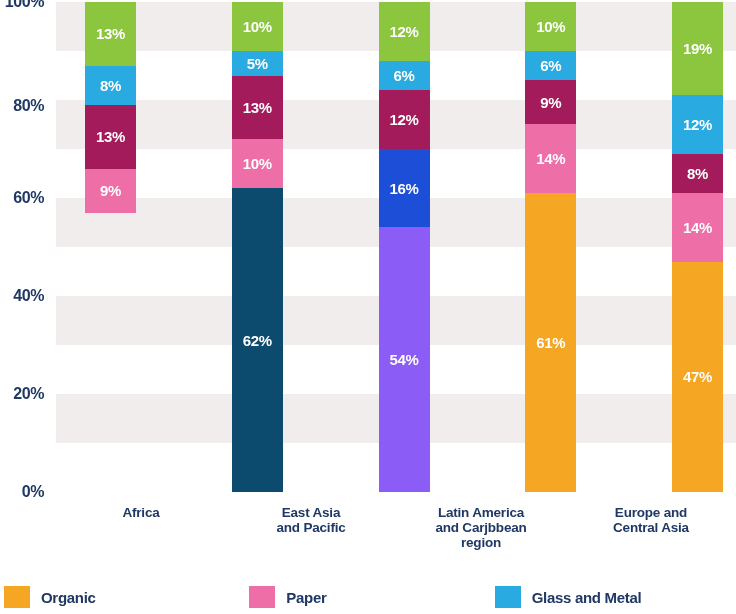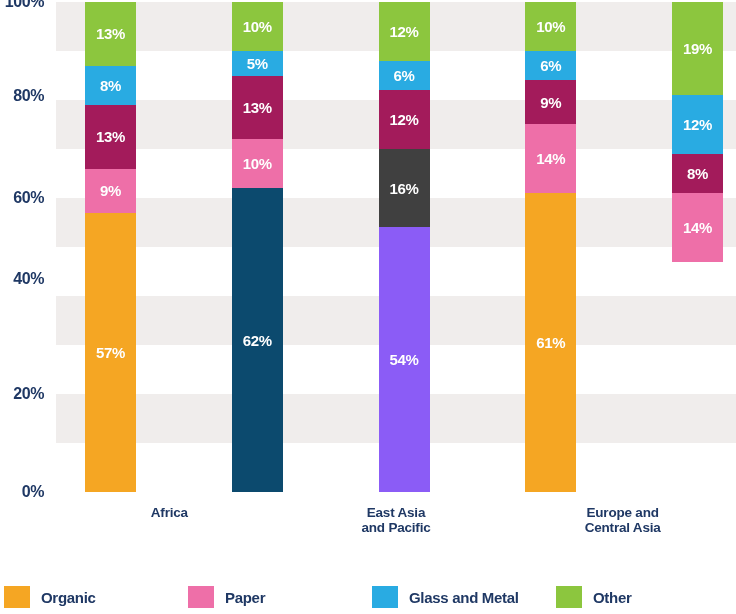--- a/index.html
+++ b/index.html
@@ -158,23 +158,23 @@
     white-space: nowrap;
   }
 </style>
 </head>
 <body>
 
 <div id="chart-root">
 
   <div id="y-axis">
       <div class="y-tick" style="top: 2px;">100%</div>
-      <div class="y-tick" style="top: 96px; text-align: right;">80%</div>
+      <div class="y-tick" style="top: 106px; text-align: right;">80%</div>
       <div class="y-tick" style="top: 198px;">60%</div>
-      <div class="y-tick" style="top: 279px; text-align: center;">40%</div>
+      <div class="y-tick" style="top: 296px; text-align: center;">40%</div>
       <div class="y-tick" style="top: 394px;">20%</div>
       <div class="y-tick" style="top: 492px;">0%</div>
     </div>
 
   <div id="plot-area">
     <div id="bands-layer">
         <div class="band" style="top: 0%; height: 10%;"></div>
         <div class="band" style="top: 20%; height: 10%;"></div>
         <div class="band" style="top: 40%; height: 10%;"></div>
         <div class="band" style="top: 60%; height: 10%;"></div>
@@ -188,23 +188,20 @@
             </div>
             <div class="segment" style="height: 8%; background: rgb(41, 171, 226);">
               <span class="segment-label">8%</span>
             </div>
             <div class="segment" style="height: 13%; background: rgb(163, 27, 91);">
               <span class="segment-label">13%</span>
             </div>
             <div class="segment" style="height: 9%; background: rgb(238, 111, 168);">
               <span class="segment-label">9%</span>
             </div>
-            <div class="segment" style="height: 57%; background: rgb(245, 166, 35);">
-              <span class="segment-label">57%</span>
-            </div>
           </div>
         </div>
         <div class="bar-column">
           <div class="bar-stack">
             <div class="segment" style="height: 10%; background: rgb(140, 198, 62);">
               <span class="segment-label">10%</span>
             </div>
             <div class="segment" style="height: 5%; background: rgb(41, 171, 226);">
               <span class="segment-label">5%</span>
             </div>
@@ -223,21 +220,21 @@
           <div class="bar-stack">
             <div class="segment" style="height: 12%; background: rgb(140, 198, 62);">
               <span class="segment-label">12%</span>
             </div>
             <div class="segment" style="height: 6%; background: rgb(41, 171, 226);">
               <span class="segment-label">6%</span>
             </div>
             <div class="segment" style="height: 12%; background: rgb(163, 27, 91);">
               <span class="segment-label">12%</span>
             </div>
-            <div class="segment" style="height: 16%; background: #404040;">
+            <div class="segment" style="height: 16%; background: #1d4ed8;">
               <span class="segment-label">16%</span>
             </div>
             <div class="segment" style="height: 54%; background: #8b5cf6;">
               <span class="segment-label">54%</span>
             </div>
           </div>
         </div>
         <div class="bar-column">
           <div class="bar-stack">
             <div class="segment" style="height: 10%; background: rgb(140, 198, 62);">
@@ -263,46 +260,48 @@
               <span class="segment-label">19%</span>
             </div>
             <div class="segment" style="height: 12%; background: rgb(41, 171, 226);">
               <span class="segment-label">12%</span>
             </div>
             <div class="segment" style="height: 8%; background: rgb(163, 27, 91);">
               <span class="segment-label">8%</span>
             </div>
             <div class="segment" style="height: 14%; background: rgb(238, 111, 168);">
               <span class="segment-label">14%</span>
+            </div>
+            <div class="segment" style="height: 47%; background: rgb(245, 166, 35);">
+              <span class="segment-label">47%</span>
             </div>
           </div>
         </div>
       </div>
   </div>
 
   <div id="x-axis">
       <div class="x-label">Africa</div>
       <div class="x-label">East Asia
 and Pacific</div>
+      <div class="x-label">Latin America
+and Carjbbean
+region</div>
       <div class="x-label">Europe and
 Central Asia</div>
     </div>
 
   <div id="legend">
       <div class="legend-item">
         <span class="legend-swatch" style="background: rgb(245, 166, 35);"></span>
         <span class="legend-text">Organic</span>
       </div>
       <div class="legend-item">
         <span class="legend-swatch" style="background: rgb(238, 111, 168);"></span>
         <span class="legend-text">Paper</span>
       </div>
       <div class="legend-item">
         <span class="legend-swatch" style="background: rgb(41, 171, 226);"></span>
         <span class="legend-text">Glass and Metal</span>
       </div>
-      <div class="legend-item">
-        <span class="legend-swatch" style="background: rgb(140, 198, 62);"></span>
-        <span class="legend-text">Other</span>
-      </div>
     </div>
 
 </div>
 
 </body></html>

